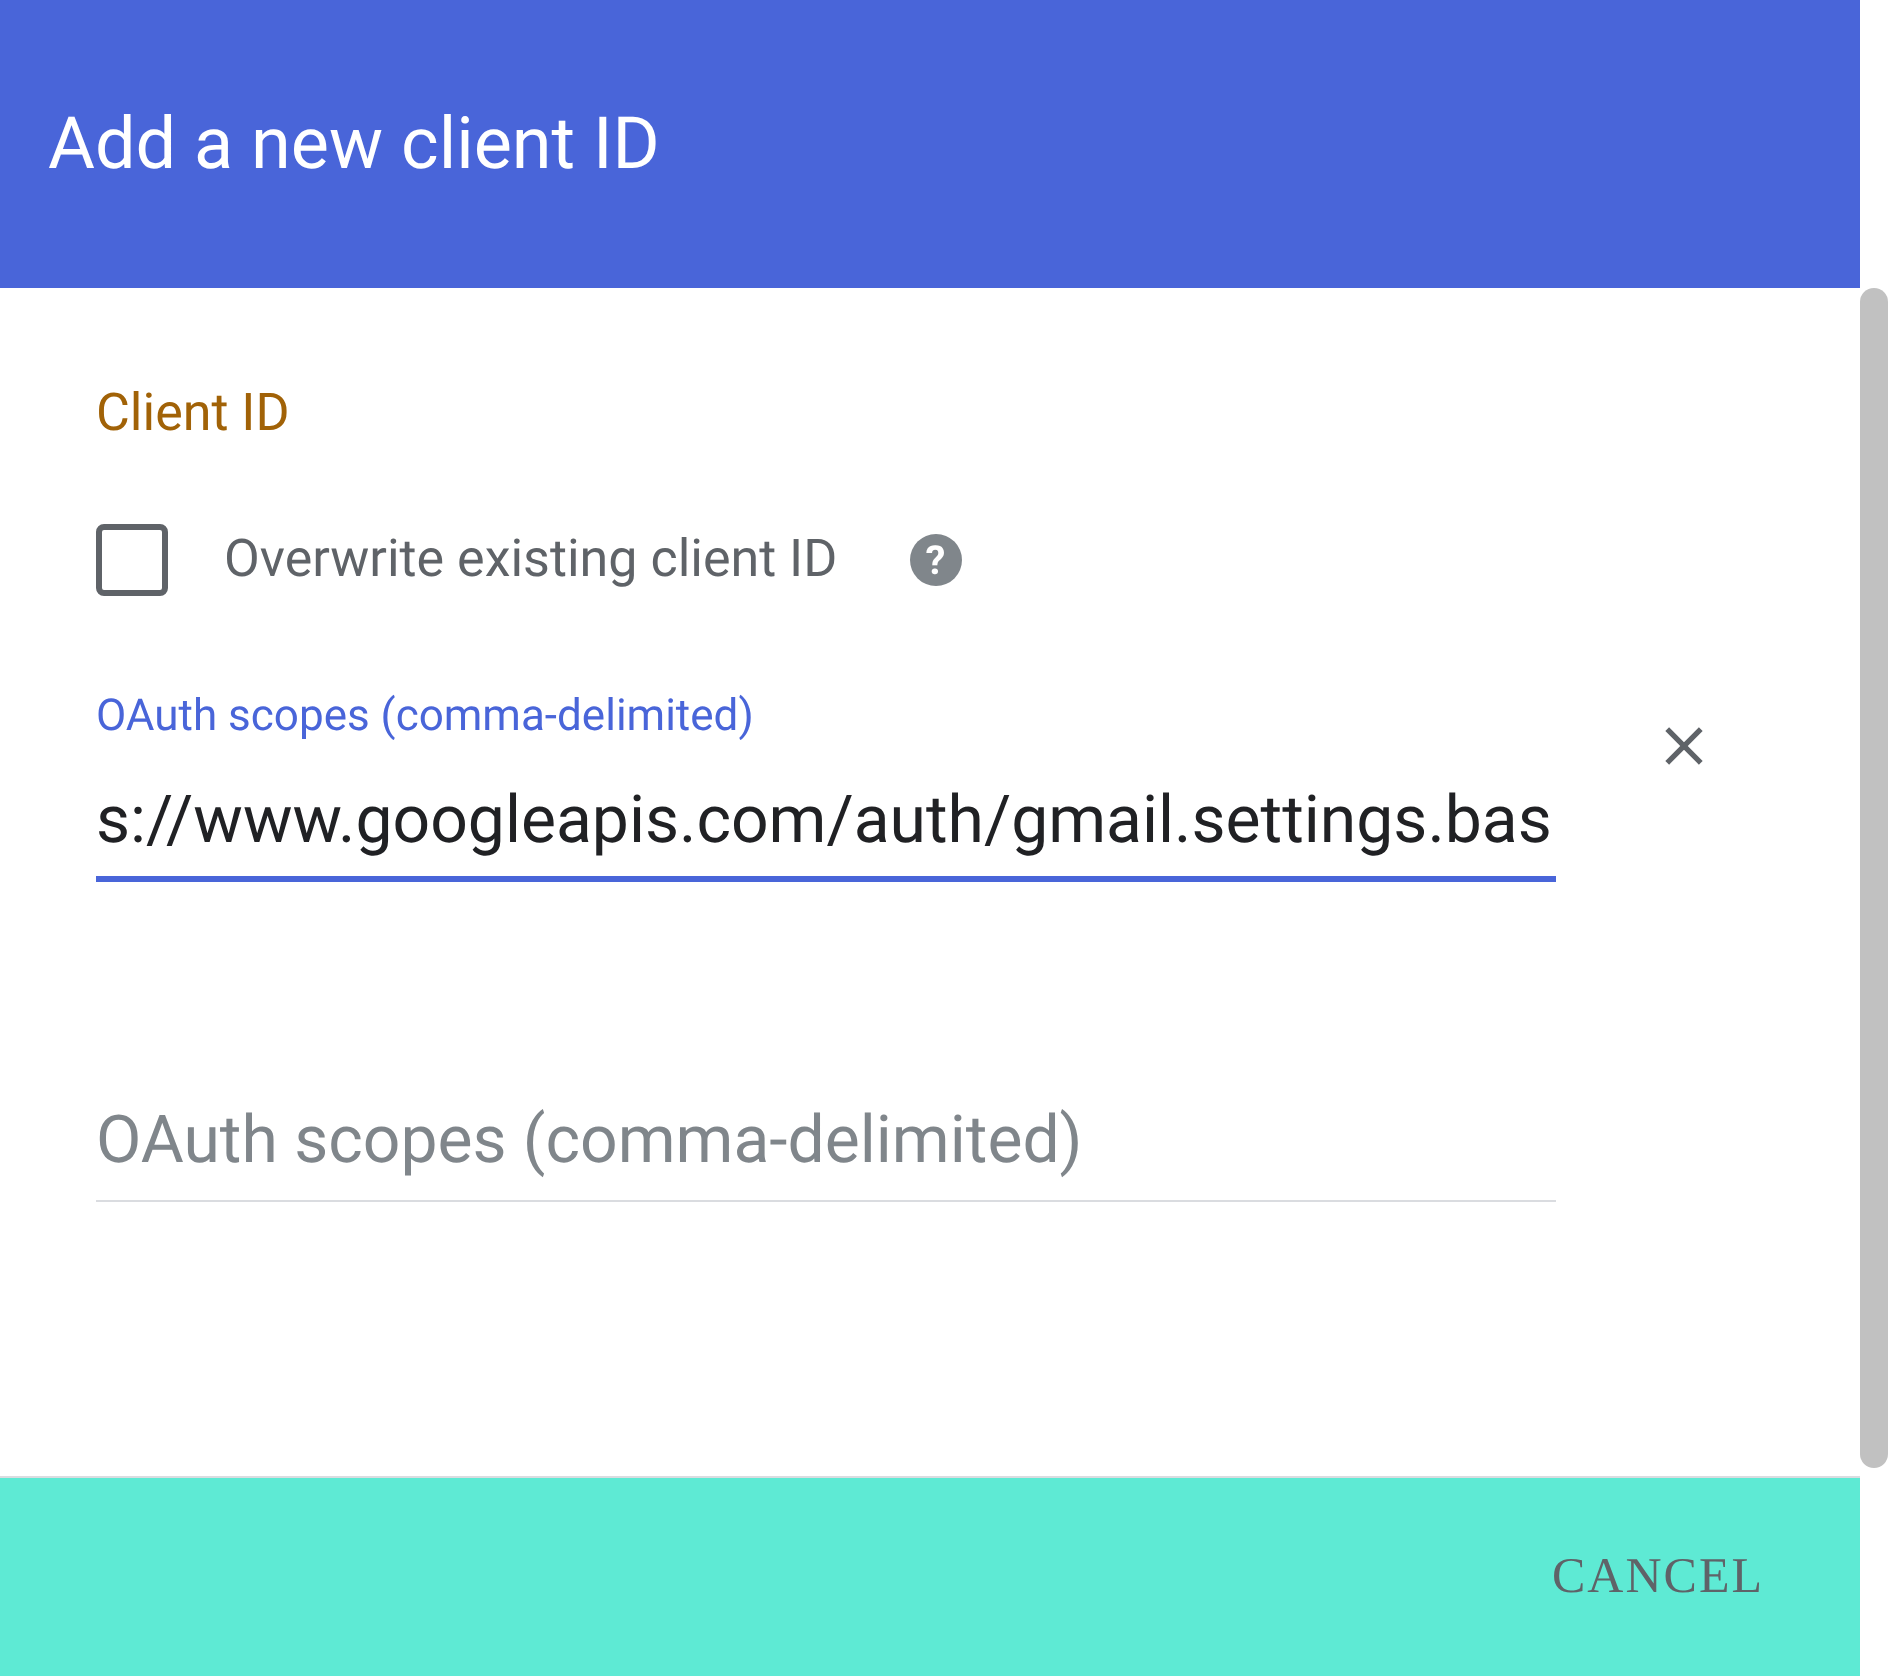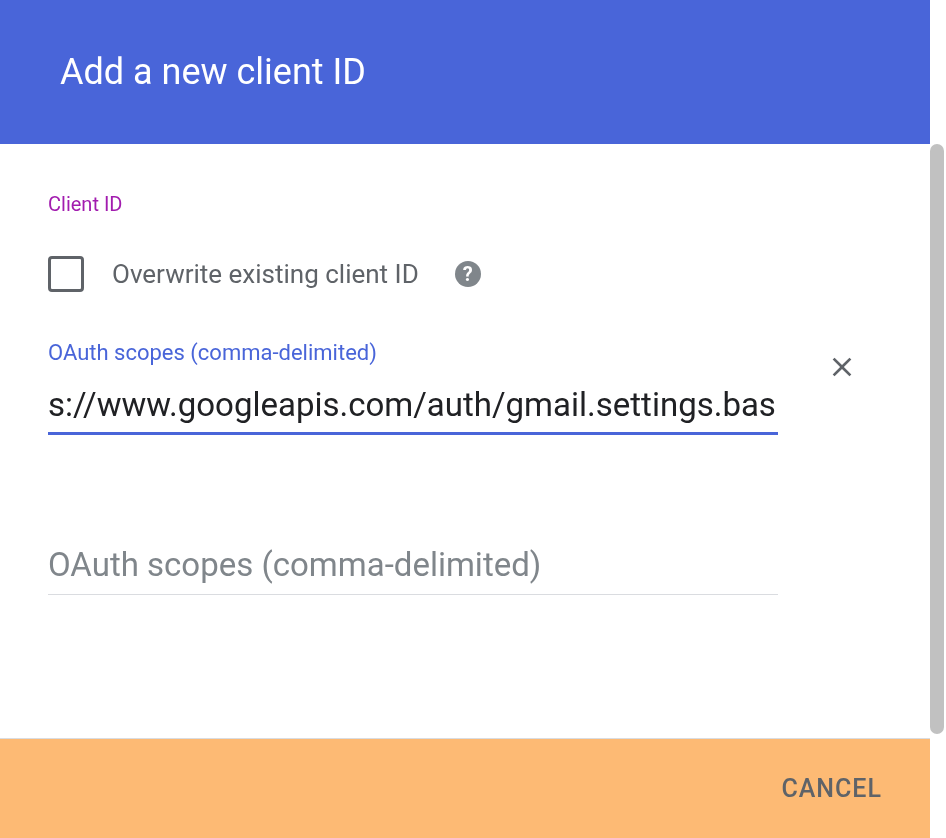--- a/index.html
+++ b/index.html
@@ -13,38 +13,38 @@
       width: 946px;
       height: 838px;
       position: relative;
       overflow: hidden;
     }
     .header {
       background: #4965d9;
       height: 144px;
       display: flex;
       align-items: center;
-      padding-left: 60px;
+      padding-left: 24px;
       width: 930px;
     }
     .header-title {
       color: #fff;
       font-size: 36px;
       font-weight: 400;
     }
     .content {
       padding: 48px 48px 0 48px;
       width: 930px;
     }
     .field-group {
       margin-bottom: 32px;
     }
     .field-label {
-      color: #a21caf;
-      font-size: 20px;
+      color: #a16207;
+      font-size: 26px;
       font-weight: 400;
       margin-bottom: 20px;
       display: block;
     }
     .field-label-active {
       color: #4965d9;
       font-size: 22px;
       font-weight: 400;
       margin-bottom: 20px;
       display: block;
@@ -152,21 +152,22 @@
       bottom: 0;
       left: 0;
       width: 930px;
       height: 100px;
       border-top: 1px solid #dadce0;
       display: flex;
       align-items: center;
       justify-content: flex-end;
       gap: 36px;
       padding-right: 40px;
-      background: #fdba74;
+      background: #5eead4;
+      font-family: Liberation Serif, serif;
     }
     .btn {
       font-size: 25px;
       font-weight: 500;
       letter-spacing: 1px;
       border: none;
       background: transparent;
       cursor: pointer;
       padding: 10px 8px;
       font-family: inherit;

